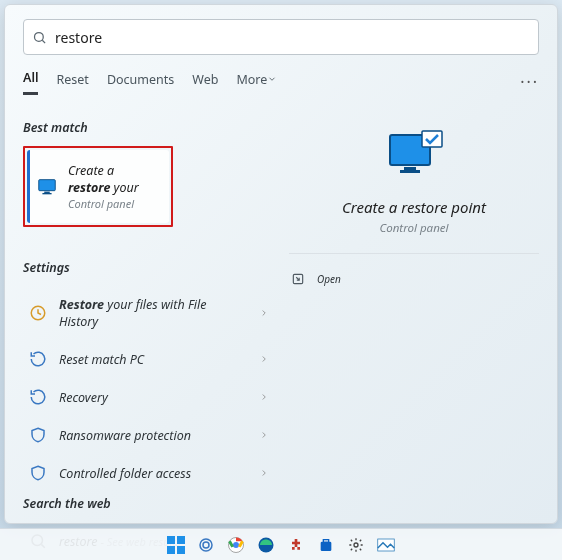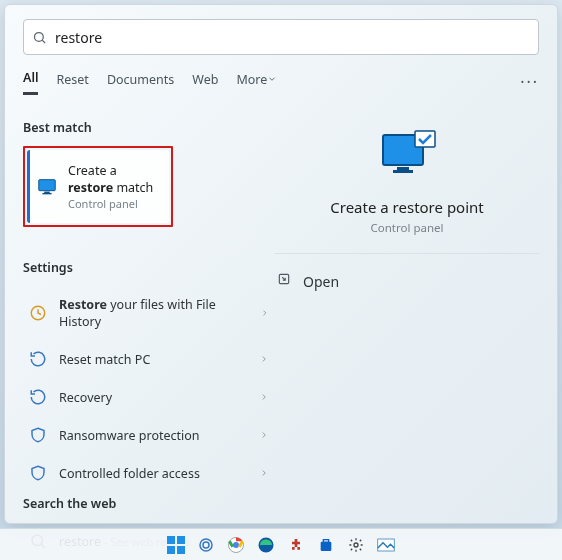--- a/index.html
+++ b/index.html
@@ -6,38 +6,38 @@
   body { width: 562px; height: 560px; background: linear-gradient(180deg, #dce9f3 0%, #c9dceb 100%); position: relative; overflow: hidden; }
   .panel { position: absolute; top: 4px; left: 4px; right: 4px; height: 520px; background: linear-gradient(135deg,#f7fbfd 0%,#eaf1f5 55%,#e3ecf2 100%); border: 1px solid #d0d7dd; border-radius: 6px; padding: 14px 18px 8px 18px; box-shadow: 0 4px 18px rgba(0,0,0,.15); }
   .searchbox { display:flex; align-items:center; border:1px solid #bfc7cd; background:#fff; border-radius:4px; height:36px; padding:0 8px; }
   .searchbox svg { width:15px; height:15px; color:#5b6770; flex-shrink:0; }
   .searchbox input { flex:1; border:none; outline:none; font-size:14px; color:#222; padding-left:8px; background:transparent; }
   .tabs { display:flex; align-items:center; gap:18px; margin-top:14px; font-size:12.5px; color:#4a555d; }
   .tab { cursor:pointer; padding-bottom:6px; }
   .tab.active { font-weight:600; color:#222; border-bottom:3px solid #3a4047; }
   .tab.more { display:flex; align-items:center; }
   .ellipsis { margin-left:auto; font-size:16px; letter-spacing:2px; color:#555; cursor:pointer; }
-  .cols { display:flex; margin-top:18px; height:400px; }
+  .cols { display:flex; margin-top:18px; gap:14px; height:400px;font-style:italic; }
   .left { flex:0 0 252px; }
   .right { flex:1; }
   .section-h { font-size:12.5px; font-weight:600; color:#2a2f33; margin:6px 0 10px 0; }
   .bestmatch { background:#fdfefe; border-radius:3px; padding:12px 10px 12px 6px; display:flex; align-items:center; gap:10px; border-left:3px solid #1f6fd0; cursor:pointer; }
   .bestmatch .mtxt { font-size:12.5px; color:#222; }
   .bestmatch .sub  { font-size:11px; color:#7a838a; }
   .highlight-box { border:2px solid #d11a1a; padding:2px; width:150px; border-radius:1px; margin-bottom:4px; }
   .icon-block { width:22px; height:22px; display:flex; align-items:center; justify-content:center; }
   .row { display:flex; align-items:center; gap:12px; padding:10px 6px; font-size:12.5px; color:#2e3438; cursor:pointer;justify-content:space-between; }
   .row .arrow { margin-left:auto; color:#888; }
   .row svg.ic { width:18px; height:18px; flex-shrink:0; }
   .websub { color:#8b949b; font-size:11px; }
   .card-ico { display:flex; justify-content:center; margin-top:16px; }
   .card-title { text-align:center; font-size:15px; color:#222; margin-top:14px; }
   .card-sub   { text-align:center; font-size:11.5px; color:#7a838a; margin-top:3px; }
   .card-div { border:none; border-top:1px solid #dbe1e6; margin:18px 0 14px 0; }
-  .card-action { display:flex; align-items:flex-start; gap:12px; font-size:14px; color:#2e3438; cursor:pointer; padding:4px 2px; }
+  .card-action { display:flex; align-items:flex-end; gap:12px; font-size:10px; color:#2e3438; cursor:pointer; padding:4px 2px; }
   .card-action svg { width:14px; height:14px; color:#4f5a62; }
   .taskbar { position:absolute; bottom:0; left:0; right:0; height:32px; background:rgba(245,248,251,.9); border-top:1px solid #d3dbe2; display:flex; align-items:center; justify-content:center; gap:8px; }
   .tb { width:22px; height:22px; border-radius:3px; display:flex; align-items:center; justify-content:center; cursor:pointer; }
 </style>
 </head>
 <body>
 
 <div class="panel">
 
   <div class="searchbox">
@@ -72,21 +72,21 @@
           <span class="icon-block">
             <svg viewBox="0 0 48 48" width="22" height="22">
                 <rect x="6" y="8" width="36" height="24" rx="2" fill="#1e90e8"></rect>
                 <rect x="6" y="8" width="36" height="24" rx="2" fill="none" stroke="#0a4e86" stroke-width="2"></rect>
                 <rect x="18" y="34" width="12" height="3" fill="#0a4e86"></rect>
                 <rect x="14" y="37" width="20" height="3" fill="#0a4e86"></rect>
               </svg>
           </span>
           <div>
             <div class="mtxt">
-              <span>Create a </span><b>restore</b><span> match</span>
+              <span>Create a </span><b>restore</b><span> your</span>
             </div>
             <div class="sub">Control panel</div>
           </div>
         </div>
       </div>
 
       <div class="section-h" style="margin-top:32px">Settings</div>
 
       <div class="row">
         <svg class="ic" viewBox="0 0 24 24">

